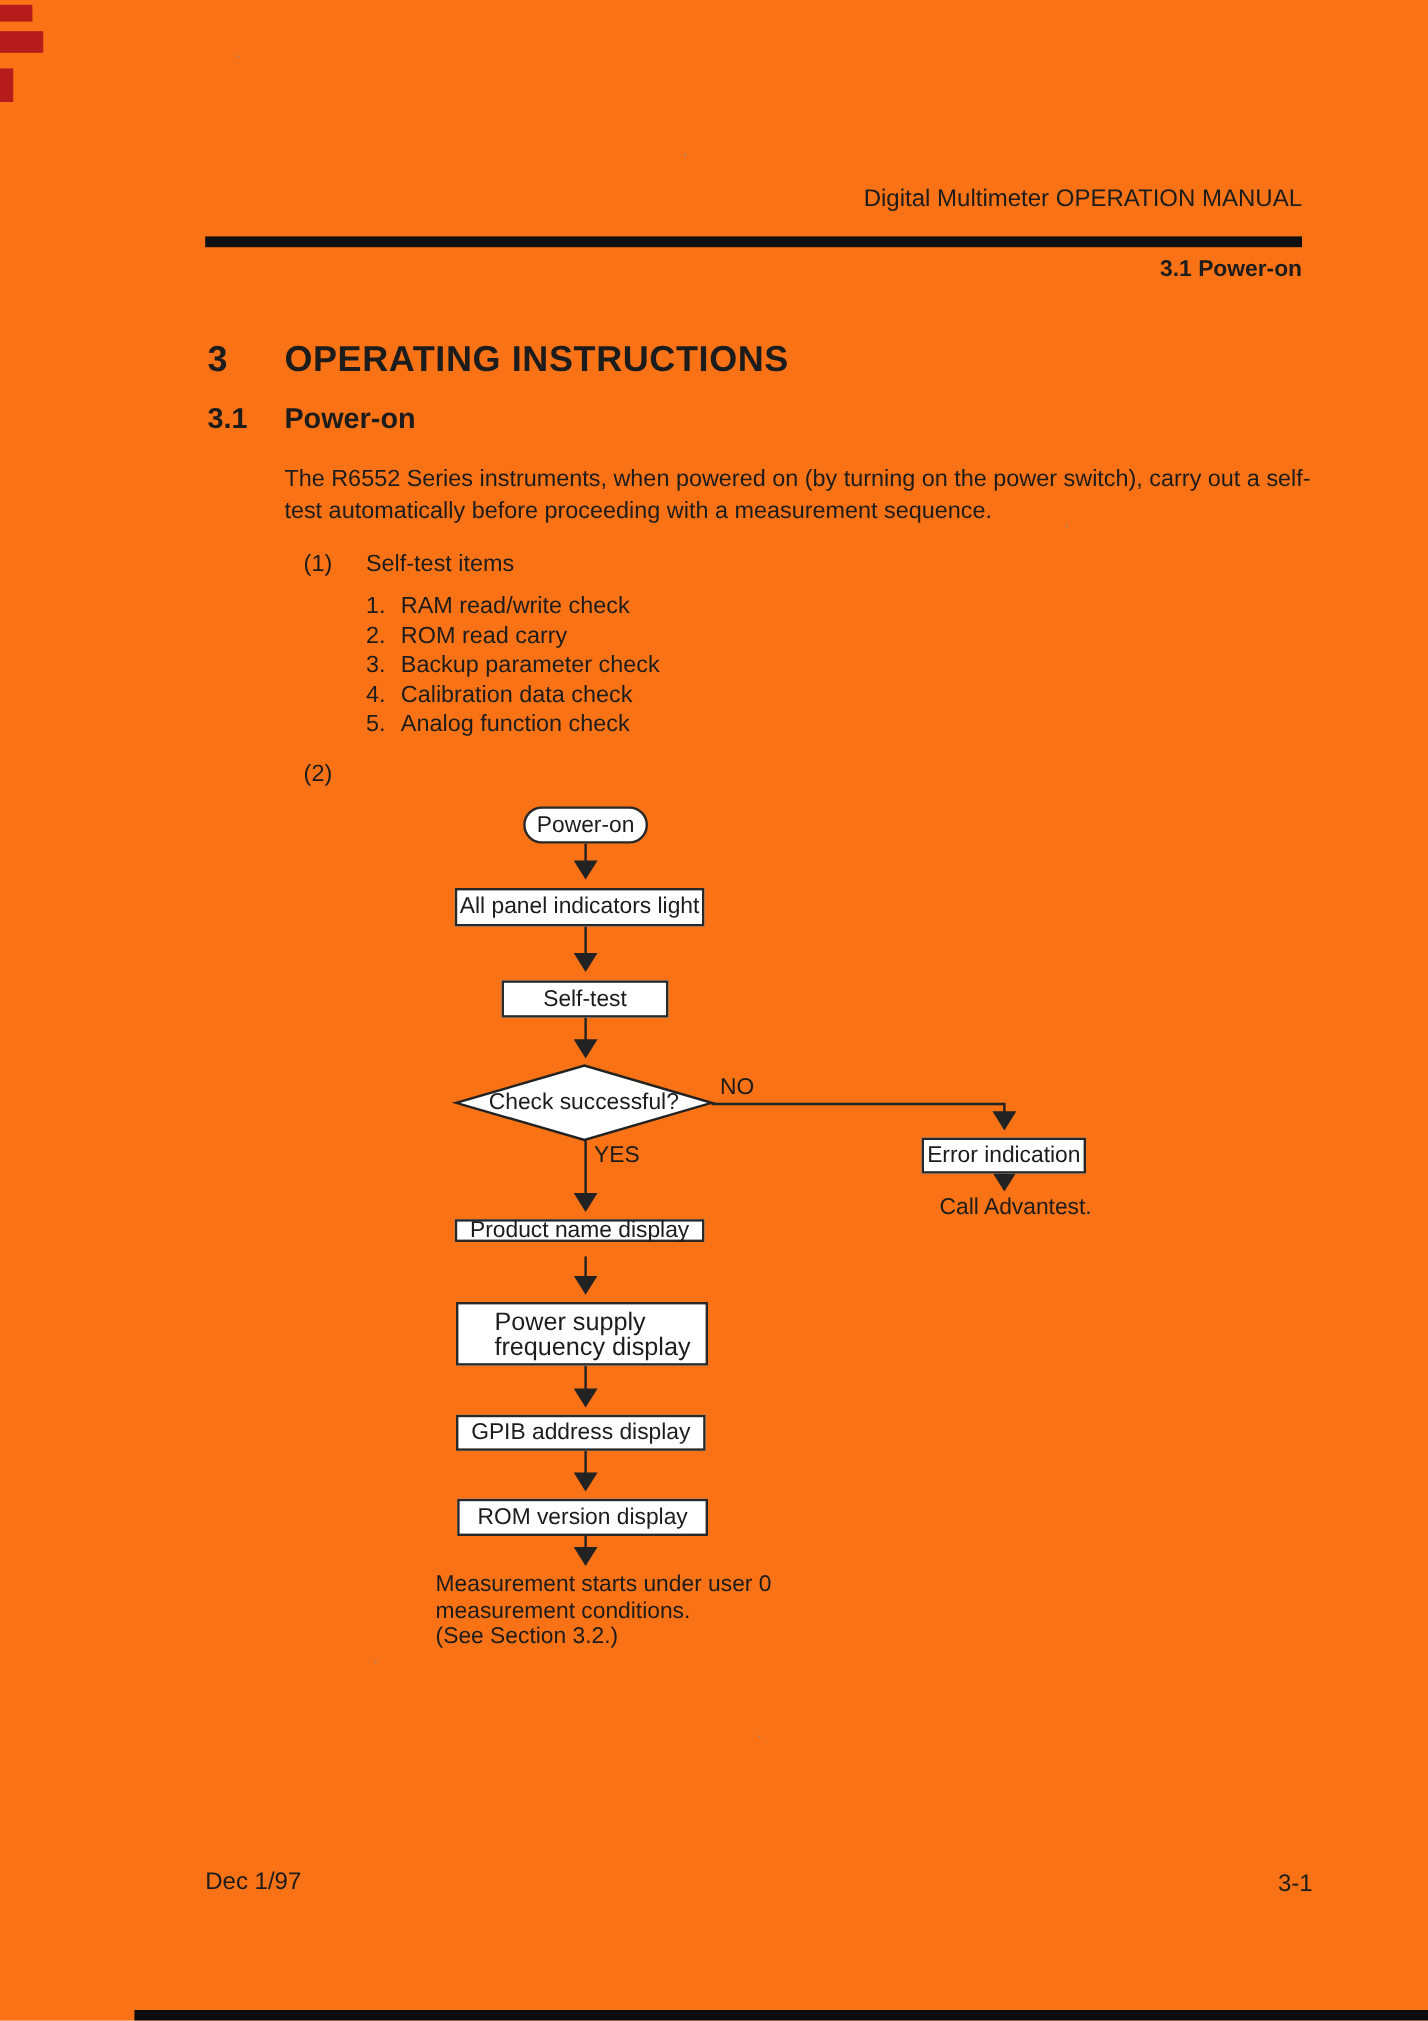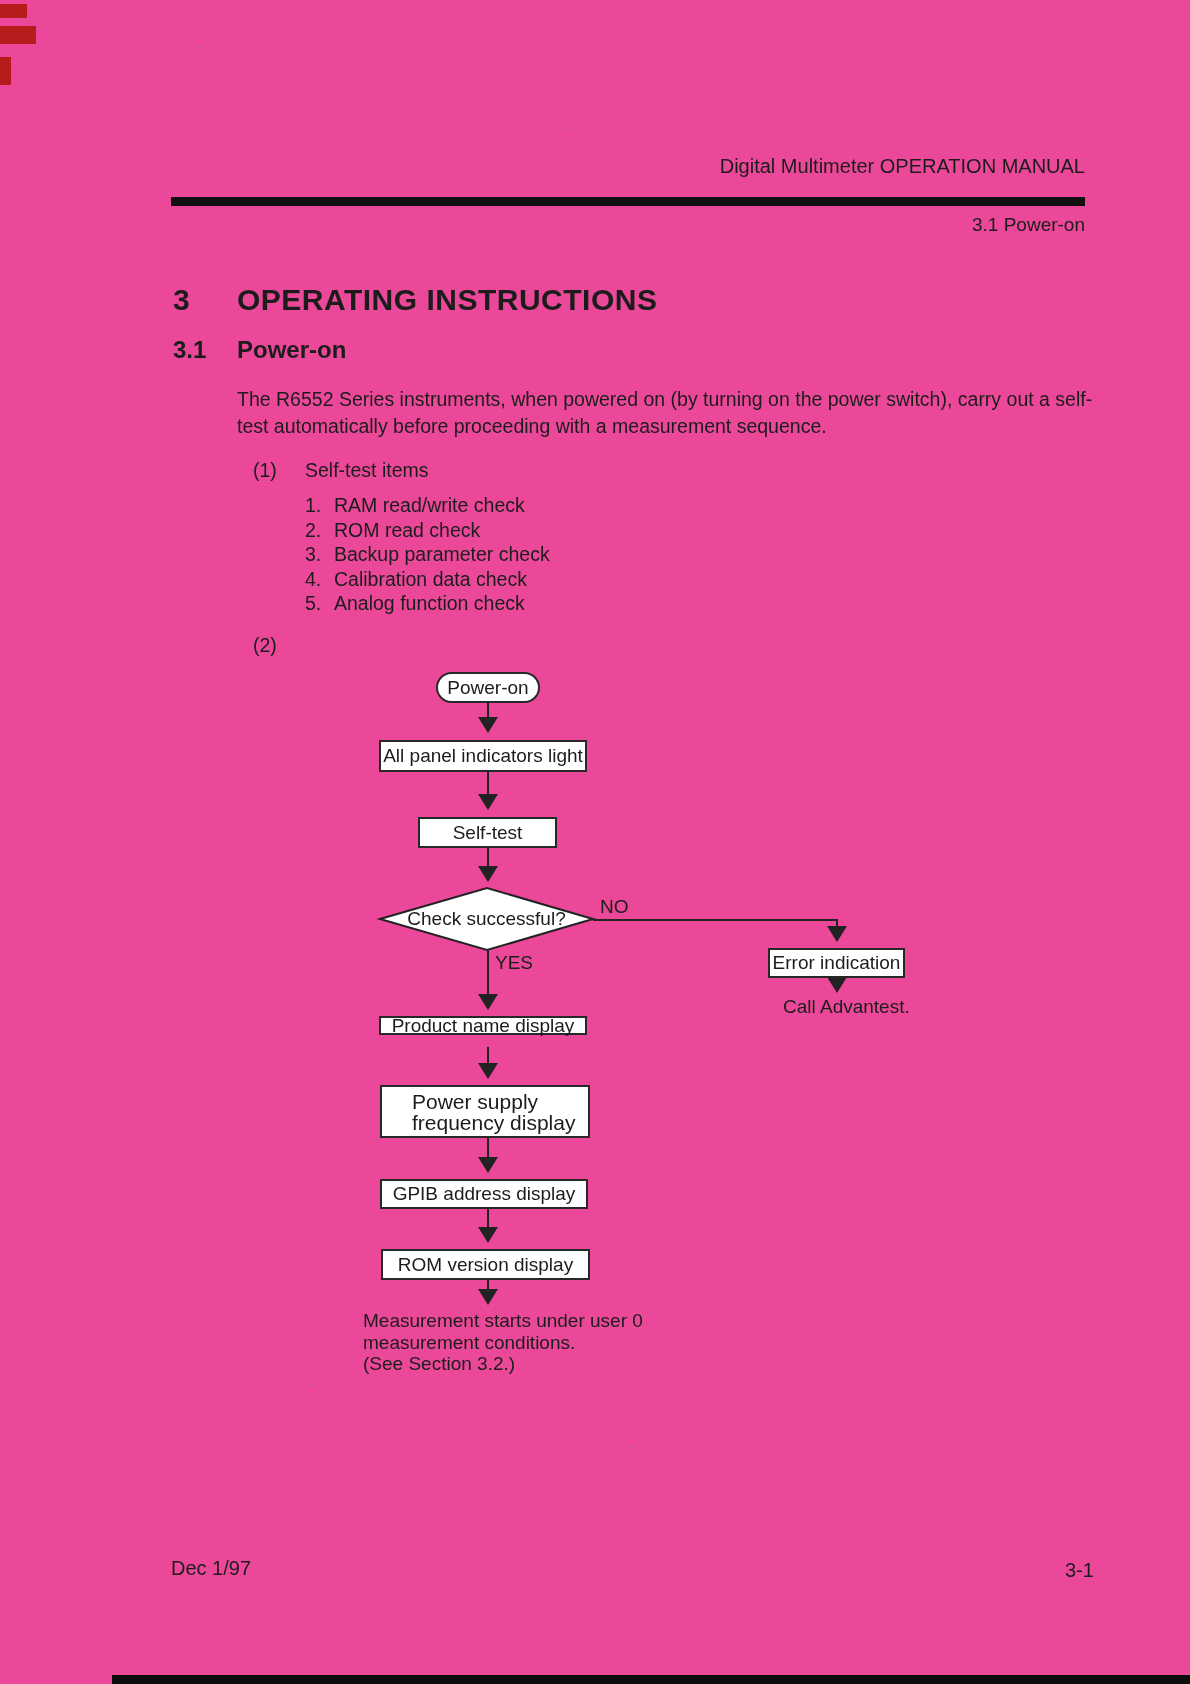--- a/index.html
+++ b/index.html
@@ -1,28 +1,28 @@
 <!DOCTYPE html>
 <html><head>
 <meta charset="utf-8">
 <style>
   html,body{margin:0;padding:0;background:#ffffff;}
   .page{
     position:relative;
     width:1190px;height:1684px;
-    background:#ec4899;
+    background:#f97316;
     font-family:"Liberation Sans", sans-serif;
     color:#1c1c1c;
     overflow:hidden;
   }
   .abs{position:absolute;white-space:nowrap;}
   
   .manual-title{top:155px;right:105px;font-size:20px;}
   .header-rule{left:171px;top:197px;width:914px;height:9px;background:#101010;}
-  .section-ref{top:214px;right:105px;font-size:19px;}
+  .section-ref{top:214px;right:105px;font-size:19px;font-weight:bold;}
   
   .chapter-num{left:173px;top:283px;font-size:30px;font-weight:bold;letter-spacing:.5px;}
   .chapter-title{left:237px;top:283px;font-size:30px;font-weight:bold;letter-spacing:.5px;}
   .section-num{left:173px;top:336px;font-size:24px;font-weight:bold;}
   .section-title{left:237px;top:336px;font-size:24px;font-weight:bold;}
   
   .intro{left:237px;top:386px;font-size:19.5px;line-height:27px;}
   .marker1{left:253px;top:459px;font-size:19.5px;}
   .title1{left:305px;top:459px;font-size:19.5px;}
   .stList{left:305px;top:493px;font-size:19.5px;line-height:24.5px;}
@@ -96,21 +96,21 @@
 
   <div class="abs marker1">(1)</div>
   <div class="abs title1">Self-test items</div>
   <div class="abs stList">
     <div class="row">
       <span class="num">1.</span>
       <span>RAM read/write check</span>
     </div>
     <div class="row">
       <span class="num">2.</span>
-      <span>ROM read check</span>
+      <span>ROM read carry</span>
     </div>
     <div class="row">
       <span class="num">3.</span>
       <span>Backup parameter check</span>
     </div>
     <div class="row">
       <span class="num">4.</span>
       <span>Calibration data check</span>
     </div>
     <div class="row">

